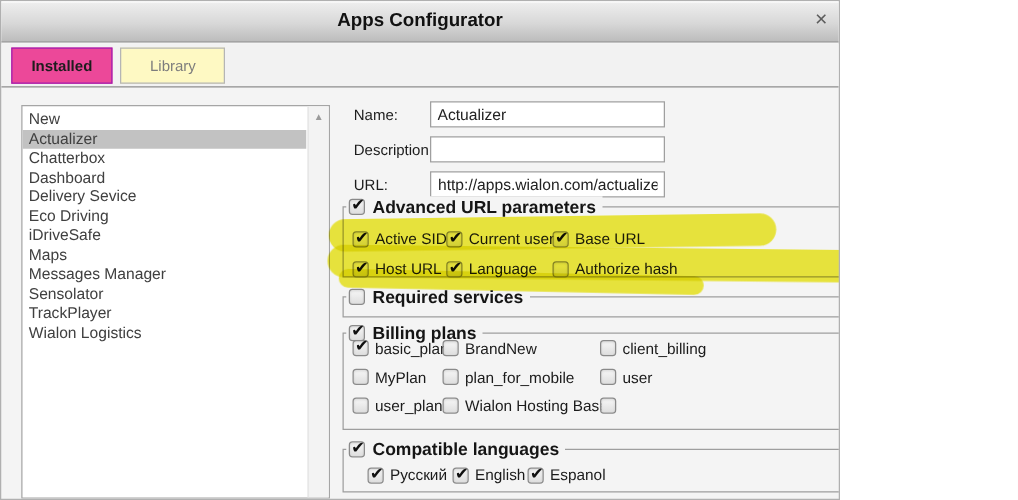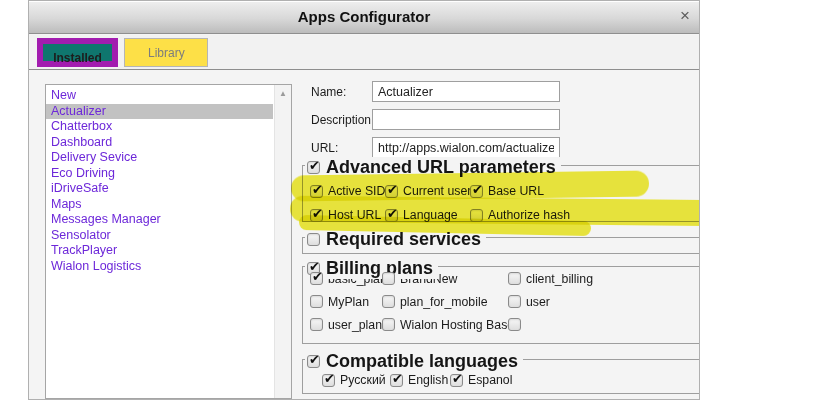--- a/index.html
+++ b/index.html
@@ -1,61 +1,61 @@
 <!DOCTYPE html>
 <html><head>
 <meta charset="utf-8">
 <style>
   * { margin:0; padding:0; box-sizing:border-box; }
   html,body { background:#fff; }
   body { font-family:"Liberation Sans","DejaVu Sans",sans-serif; font-size:12px; color:#1c1c1c; }
 
   .dialog { position:relative; width:672px; height:400px; background:#f4f4f4;
-            border:1px solid #b0b0b0; overflow:hidden;margin-left:28px; }
+            border:1px solid #b0b0b0; overflow:hidden; }
 
   
   .titlebar { position:absolute; left:0; top:0; width:100%; height:33px;
               background:linear-gradient(180deg,#efefef 0%,#d8d8d8 55%,#bcbcbc 100%);
               border-bottom:1px solid #8f8f8f; box-shadow:inset 0 1px 0 #ffffff; }
   .title-text { position:absolute; left:0; right:0; top:7px; text-align:center;
                 font-size:15px; font-weight:bold; color:#111; }
   .close-btn { position:absolute; right:4px; top:5px; width:20px; height:20px;
                font-size:17px; line-height:20px; text-align:center; color:#5d5d5d; cursor:pointer; }
 
   
   .tabbar { position:absolute; left:0; top:34px; width:100%; height:35px;
             background:#f2f2f2; border-bottom:1px solid #8e8e8e; padding:3px 0 0 8px; }
   .tab { display:inline-block; height:29px; line-height:28px; text-align:center;
          vertical-align:top; margin-right:3px; cursor:pointer; }
-  .tab-active { width:81px; background:#0f766e; font-weight:bold; color:#1d1d1d; border:6px solid #a21caf; }
-  .tab-inactive { width:84px; background:#fde047; color:#7d7d7d; border:1px solid #b5b5b5; }
+  .tab-active { width:81px; background:#ec4899; font-weight:bold; color:#1d1d1d; border:1px solid #a21caf; }
+  .tab-inactive { width:84px; background:#fef9c3; color:#7d7d7d; border:1px solid #b5b5b5; }
 
   
   .listbox { position:absolute; left:16px; top:83px; width:247px; height:315px;
              background:#ffffff; border:1px solid #a5a5a5; padding-top:3px; overflow:hidden; }
   .list-item { height:15.5px; line-height:15.5px; padding-left:5px; margin-right:18px;
-               color:#6d28d9; font-size:12.5px; white-space:nowrap; cursor:pointer; }
+               color:#404040; font-size:12.5px; white-space:nowrap; cursor:pointer; }
   .list-item.selected { background:#c2c2c2; }
   .list-scroll { position:absolute; right:0; top:0; bottom:0; width:17px;
                  background:#f3f3f3; border-left:1px solid #e4e4e4; }
   .scroll-up { position:absolute; top:4px; left:0; width:100%; text-align:center;
                font-size:8px; color:#9a9a9a; cursor:pointer; }
 
   
   .panel { position:absolute; left:273px; top:75px; width:522px; }
   .form-row { display:flex; align-items:center; height:21px; margin-bottom:7px; padding-left:9px; }
   .form-row:first-child { margin-top:5px; }
   .form-label { width:61px; color:#1c1c1c; }
   .form-input { width:188px; height:21px; border:1px solid #9f9f9f; background:#fff;
                 font-family:inherit; font-size:12.5px; color:#222; padding:0 5px; outline:none; }
 
   
   .groupbox { position:relative; border:1px solid #9e9e9e; padding-left:7px; }
   .gb-legend { position:absolute; top:-9px; left:2px; background:#f4f4f4; padding:0 5px 0 2px;
-               display:flex; align-items:center; gap:6px; font-weight:bold; font-size:18px; color:#151515; }
+               display:flex; align-items:center; gap:6px; font-weight:bold; font-size:14px; color:#151515; }
   .gb-adv  { margin-top:6px;  height:57px; padding-top:13px; }
   .gb-req  { margin-top:15px; height:17px; }
   .gb-bill { margin-top:12px; height:78px; padding-top:0; }
   .gb-lang { margin-top:15px; height:35px; padding-top:11px; }
 
   .adv-grid  { display:grid; grid-template-columns:75px 85px auto; grid-auto-rows:24px; align-items:center; }
   .bill-grid { display:grid; grid-template-columns:72px 126px auto; grid-auto-rows:23px; align-items:center; }
   .lang-grid { display:grid; grid-template-columns:68px 60px auto;  grid-auto-rows:18px; align-items:center;padding-left:12px; }
 
   .opt { display:flex; align-items:center; gap:5px; white-space:nowrap; }

